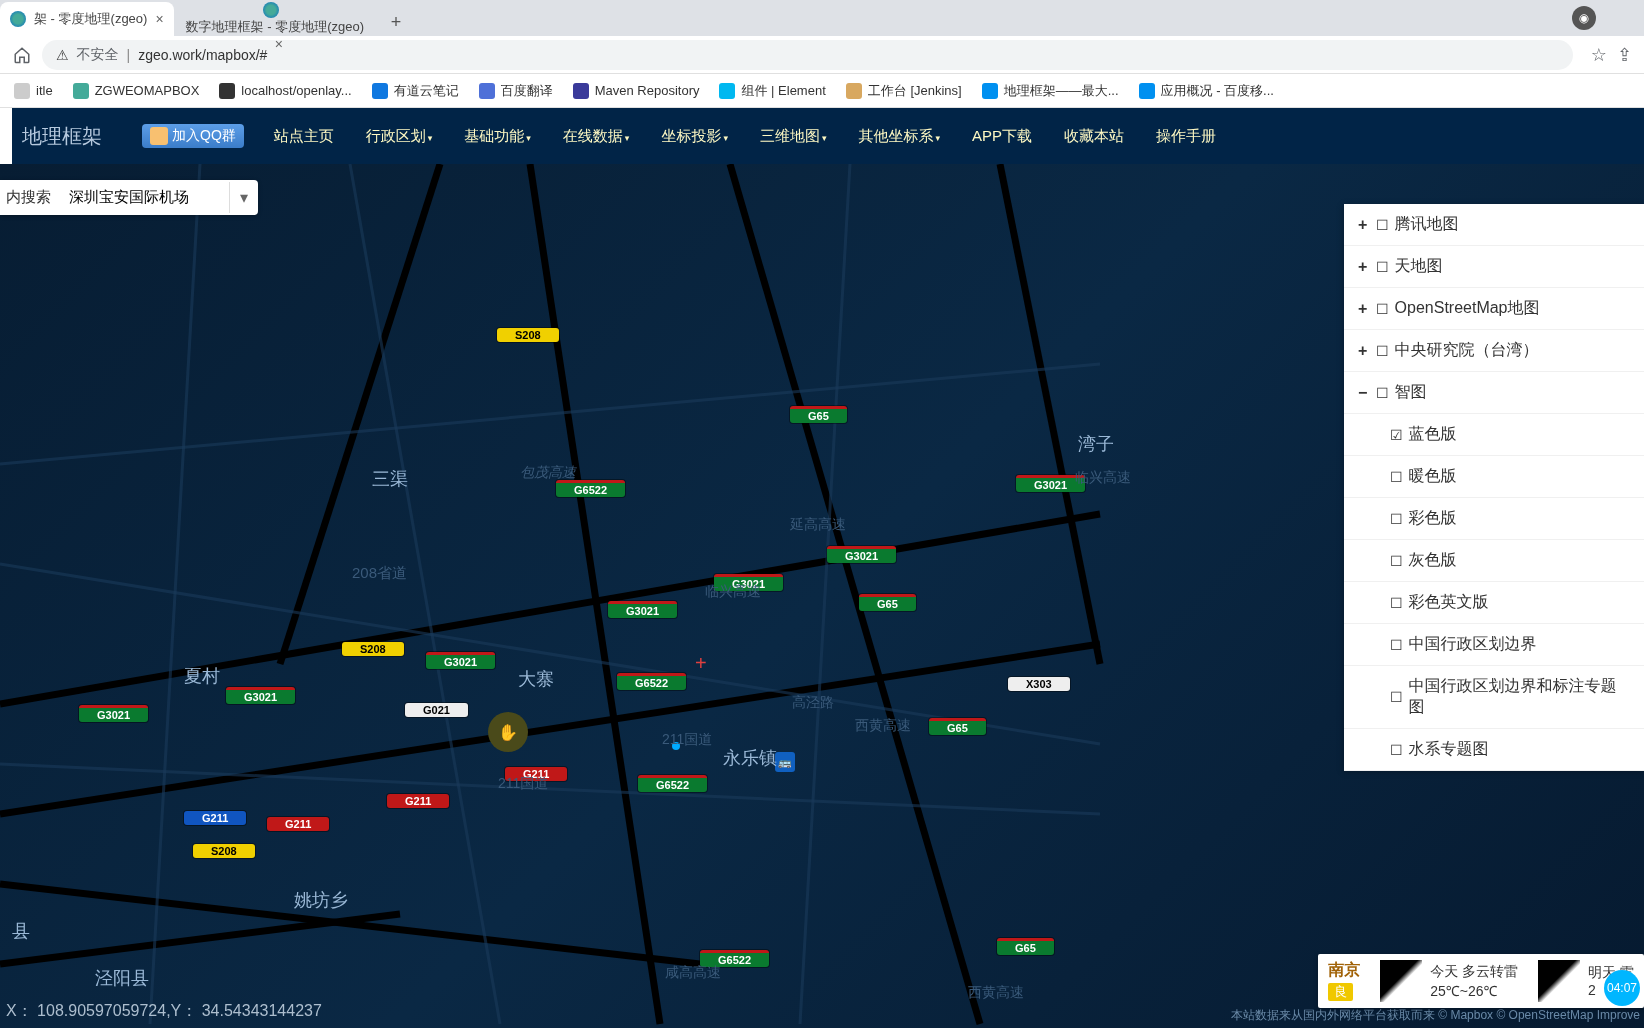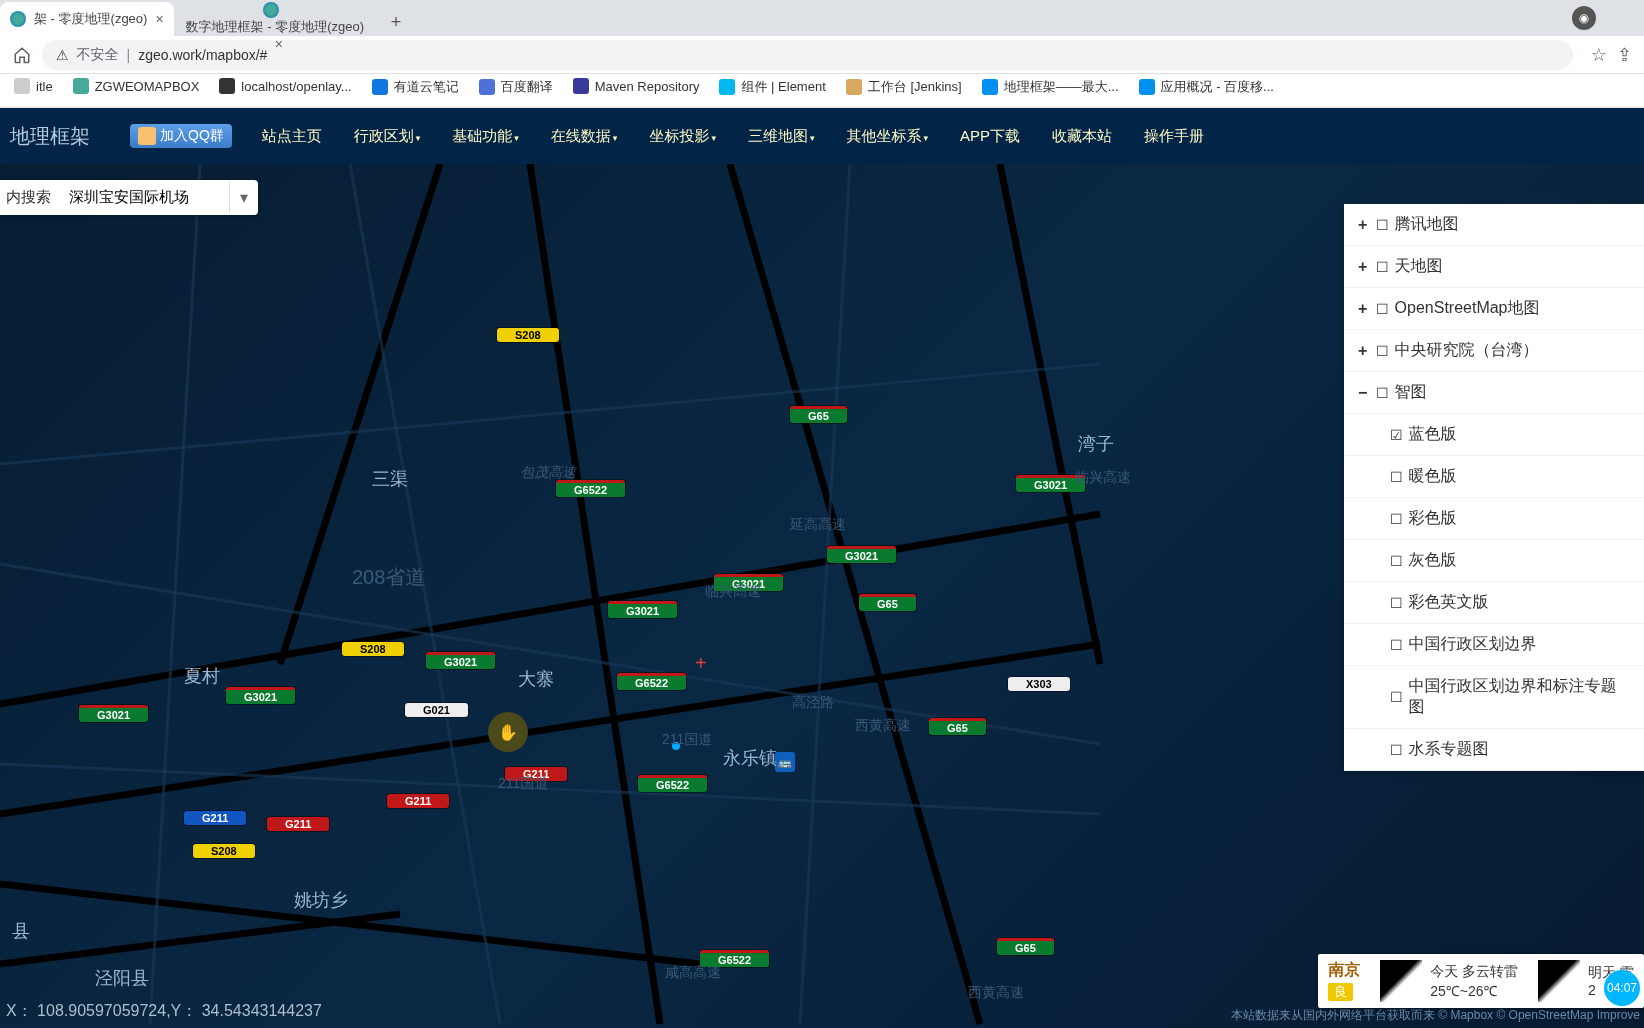--- a/index.html
+++ b/index.html
@@ -14,26 +14,26 @@
 .new-tab { width: 28px; height: 28px; display: flex; align-items: center; justify-content: center; font-size: 18px; color: #555; margin-left: 6px; }
 .ext-icon-top { width: 24px; height: 24px; background: #555; border-radius: 50%; position: absolute; right: 48px; top: 6px; display:flex;align-items:center;justify-content:center;color:#fff;font-size:12px;}
 
 .url-bar { height: 38px; background: #fff; display: flex; align-items: center; padding: 0 12px; border-bottom: 1px solid #e0e0e0; gap: 10px; }
 .nav-icon { width: 20px; height: 20px; display: flex; align-items: center; justify-content: center; color: #5f6368; }
 .url-field { flex: 1; height: 30px; background: #f1f3f4; border-radius: 15px; display: flex; align-items: center; padding: 0 14px; font-size: 14px; color: #333; gap: 8px; }
 .security-text { color: #5f6368; }
 .url-sep { color: #888; }
 .star { color: #5f6368; font-size: 18px; margin-left: 8px; }
 
-.bookmarks { height: 34px; background: #fff; display: flex; align-items: flex-start; padding: 0 6px; gap: 4px; border-bottom: 1px solid #e0e0e0; }
+.bookmarks { height: 34px; background: #fff; display: flex; align-items: center; padding: 0 6px; gap: 4px; border-bottom: 1px solid #e0e0e0; }
 .bm { display: flex; align-items: center; padding: 4px 8px; font-size: 13px; color: #333; border-radius: 4px; gap: 6px; }
 .bm-ico { width: 16px; height: 16px; border-radius: 3px; flex-shrink: 0; }
 
 
-.app-nav { height: 56px; background: #012447; display: flex; align-items: center; padding: 0 0 0 10px; color: #ccd; }
+.app-nav { height: 56px; background: #012447; display: flex; align-items: center; padding: 0 0 0 10px; color: #ccd; margin-left: 12px; }
 .brand { font-size: 20px; color: #b6c9de; margin-right: 40px; }
 .qq-badge { background: linear-gradient(#5c9ee8,#3b7dc9); border-radius: 4px; padding: 3px 8px; color: #fff; display: flex; align-items: center; gap: 4px; font-size: 14px; margin-right: 30px; }
 .qq-face { width:18px;height:18px;background:#f8c070;border-radius:3px;}
 .nav-links { display: flex; gap: 32px; }
 .nav-link { color: #fef9c3; font-size: 15px; white-space: nowrap; }
 .caret { font-size: 9px; margin-left: 2px; }
 
 
 .map-area { position: relative; height: 864px; background: linear-gradient(135deg,#071d33,#0a2844,#061a30); overflow: hidden; }
 .roads line, .roads path { stroke: #000; stroke-width: 7; }
@@ -227,21 +227,21 @@
       <div style="position: absolute; left: 372px; top: 303px; color: rgb(154, 184, 214); font-size: 18px;">三渠</div>
       <div style="position: absolute; left: 184px; top: 500px; color: rgb(154, 184, 214); font-size: 18px;">夏村</div>
       <div style="position: absolute; left: 518px; top: 503px; color: rgb(154, 184, 214); font-size: 18px;">大寨</div>
       <div style="position: absolute; left: 723px; top: 582px; color: rgb(154, 184, 214); font-size: 18px;">永乐镇</div>
       <div style="position: absolute; left: 294px; top: 724px; color: rgb(154, 184, 214); font-size: 18px;">姚坊乡</div>
       <div style="position: absolute; left: 95px; top: 802px; color: rgb(154, 184, 214); font-size: 18px;">泾阳县</div>
       <div style="position: absolute; left: 1078px; top: 268px; color: rgb(154, 184, 214); font-size: 18px;">湾子</div>
       <div style="position: absolute; left: 12px; top: 755px; color: rgb(154, 184, 214); font-size: 18px;">县</div>
     </div>
   <div id="roadlbl-container">
-      <div style="position: absolute; left: 352px; top: 400px; color: rgb(58, 90, 122); font-size: 20px; text-align: right;">208省道</div>
+      <div style="position: absolute; left: 352px; top: 400px; color: rgb(58, 90, 122); font-size: 15px; text-align: right;">208省道</div>
       <div style="position: absolute; left: 520px; top: 300px; color: rgb(58, 90, 122); font-size: 14px; font-style: italic;">包茂高速</div>
       <div style="position: absolute; left: 705px; top: 419px; color: rgb(58, 90, 122); font-size: 14px;">临兴高速</div>
       <div style="position: absolute; left: 1075px; top: 305px; color: rgb(58, 90, 122); font-size: 14px;">临兴高速</div>
       <div style="position: absolute; left: 792px; top: 530px; color: rgb(58, 90, 122); font-size: 14px;">高泾路</div>
       <div style="position: absolute; left: 498px; top: 611px; color: rgb(58, 90, 122); font-size: 14px;">211国道</div>
       <div style="position: absolute; left: 662px; top: 567px; color: rgb(58, 90, 122); font-size: 14px;">211国道</div>
       <div style="position: absolute; left: 855px; top: 553px; color: rgb(58, 90, 122); font-size: 14px;">西黄高速</div>
       <div style="position: absolute; left: 968px; top: 820px; color: rgb(58, 90, 122); font-size: 14px;">西黄高速</div>
       <div style="position: absolute; left: 790px; top: 352px; color: rgb(58, 90, 122); font-size: 14px;">延高高速</div>
       <div style="position: absolute; left: 665px; top: 800px; color: rgb(58, 90, 122); font-size: 14px;">咸高高速</div>

